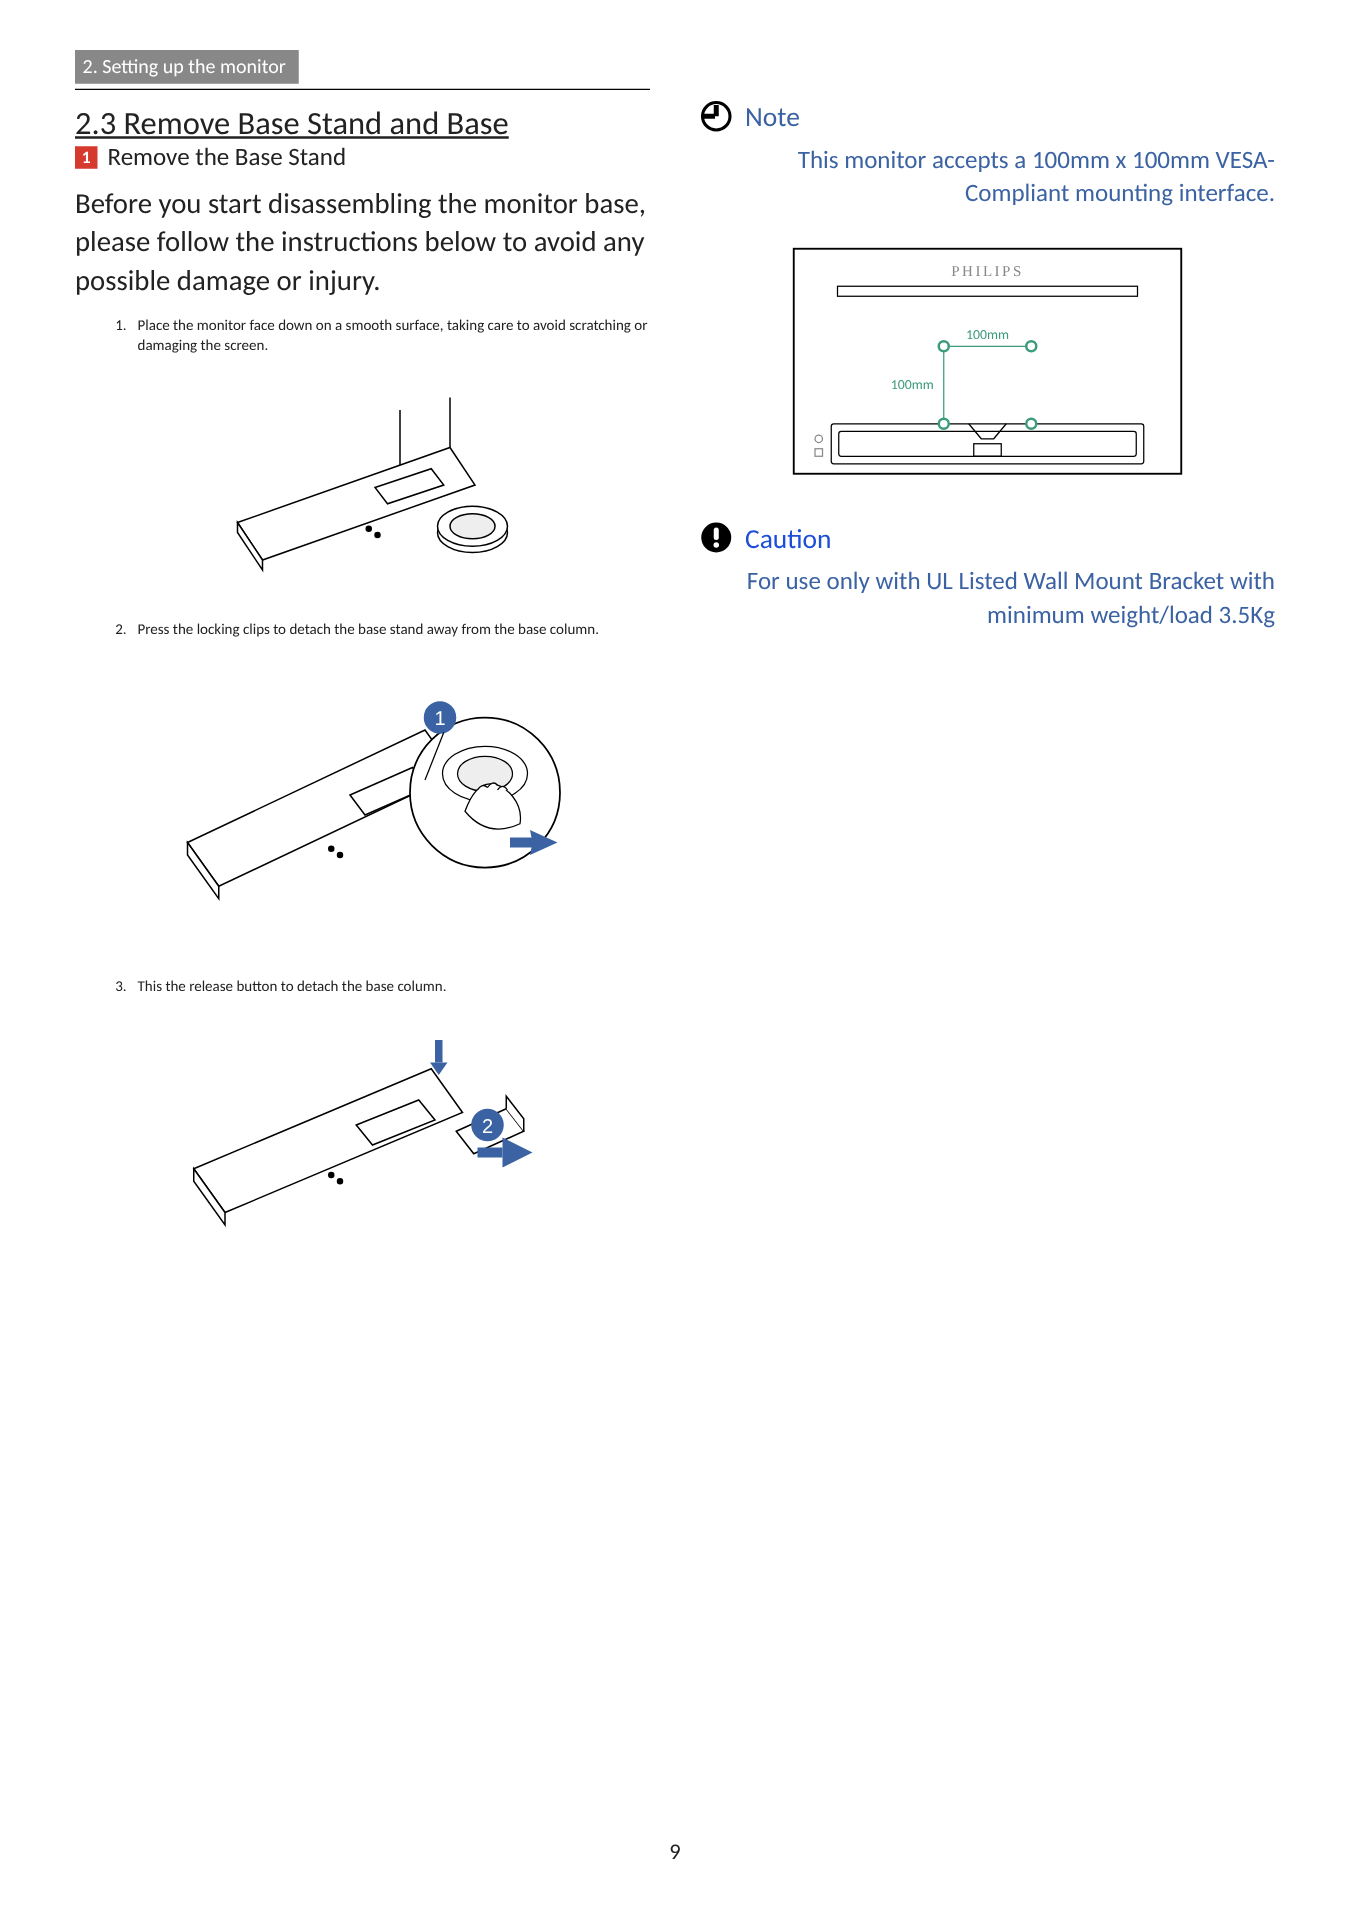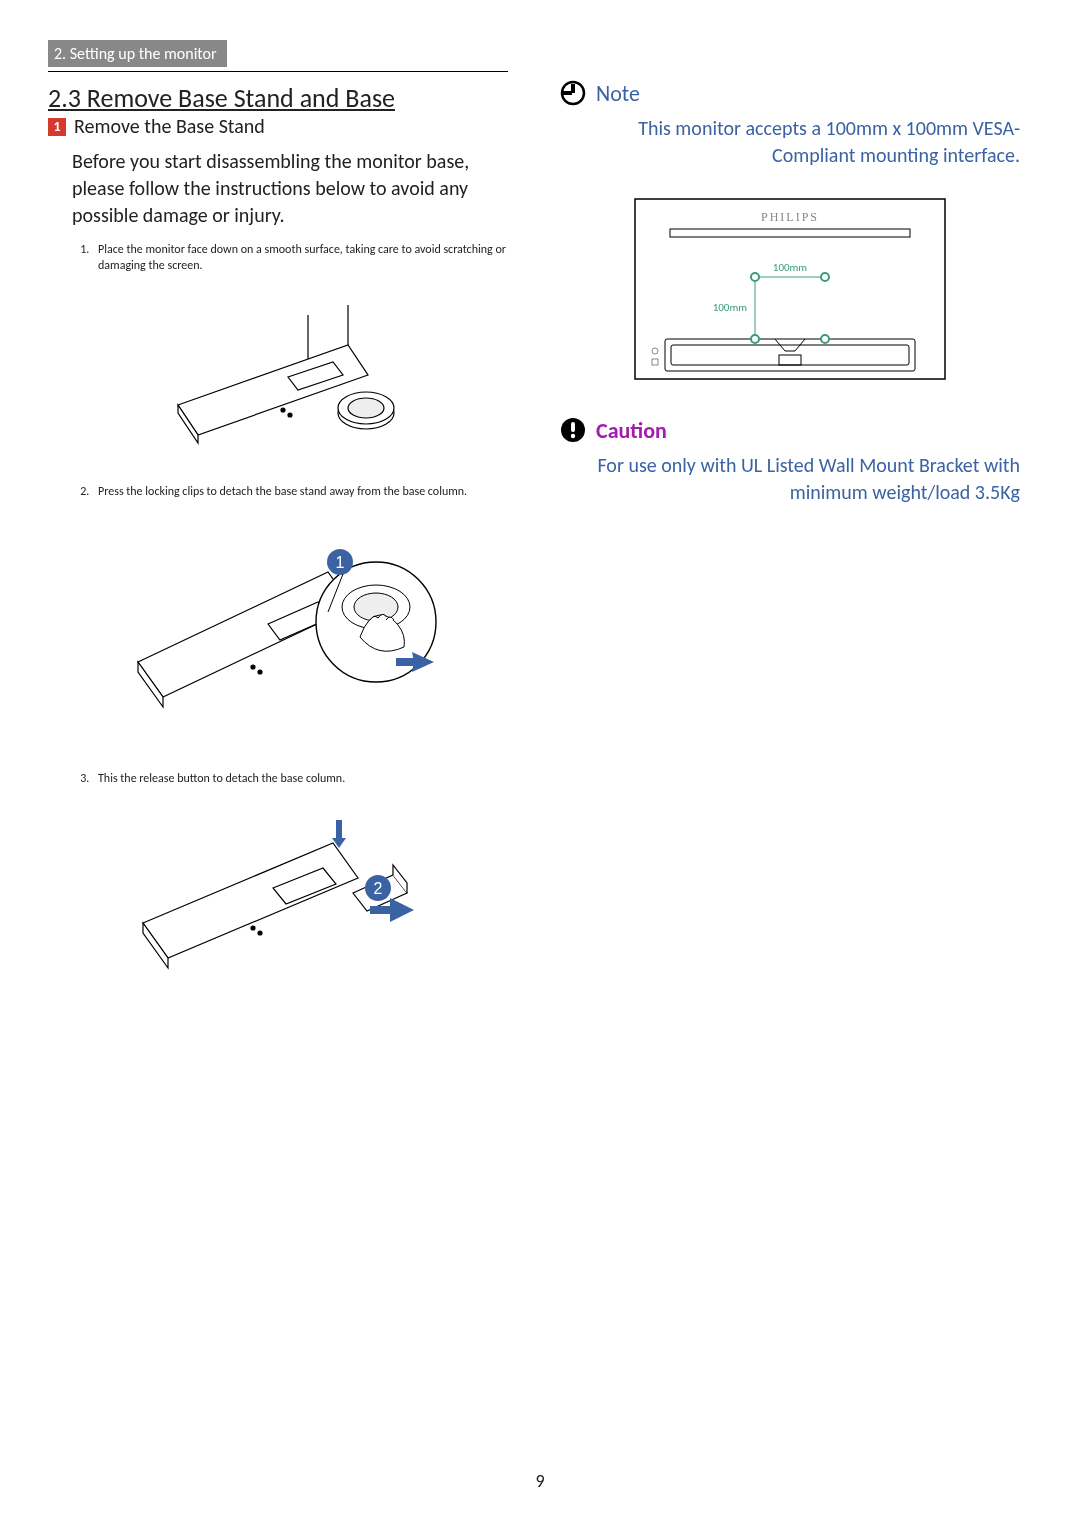--- a/index.html
+++ b/index.html
@@ -7,21 +7,21 @@
     font-weight: 300;
     margin: 0;
     padding: 0;
     width: 1080px;
     height: 1532px;
     background: #fff;
     color: #222;
     position: relative;
   }
   .page {
-    padding: 40px 60px 0 48px;
+    padding: 40px 60px 0 60px;
     display: flex;
     justify-content: space-between;
   }
   .col {
     width: 460px;
   }
   .header-tag {
     background: #888;
     color: #fff;
     font-size: 16px;
@@ -51,24 +51,23 @@
     font-size: 14px;
     font-weight: bold;
     width: 18px;
     height: 18px;
     text-align: center;
     line-height: 18px;
     margin-right: 8px;
     vertical-align: 2px;
   }
   .bodytext {
-    font-size: 20px;
+    font-size: 23px;
     line-height: 1.35;
     margin-bottom: 12px;
-    margin-left: 24px;
   }
   ol.steps {
     font-size: 12px;
     line-height: 1.35;
     padding-left: 44px;
     margin: 0;
   }
   ol.steps li {
     margin-bottom: 10px;
     padding-left: 6px;
@@ -242,19 +241,19 @@
       <circle cx="30" cy="162" r="3" fill="none" stroke="#888"></circle>
       <rect x="27" y="170" width="6" height="6" fill="none" stroke="#888"></rect>
     </svg>
 
     <div class="caution-row" style="margin-top:28px;">
       <svg width="26" height="26" viewBox="0 0 26 26">
         <circle cx="13" cy="13" r="12" fill="#000"></circle>
         <rect x="11" y="5" width="4" height="10" fill="#fff" rx="2"></rect>
         <circle cx="13" cy="19" r="2.2" fill="#fff"></circle>
       </svg>
-      <span class="label" style="color:#a21caf;font-weight:bold;">Caution</span>
+      <span class="label" style="color:#1d4ed8;">Caution</span>
     </div>
     <div class="note-text">For use only with UL Listed Wall Mount Bracket with minimum weight/load 3.5Kg</div>
   </div>
 </div>
 
 <div class="pagenum">9</div>
 
 </body></html>

